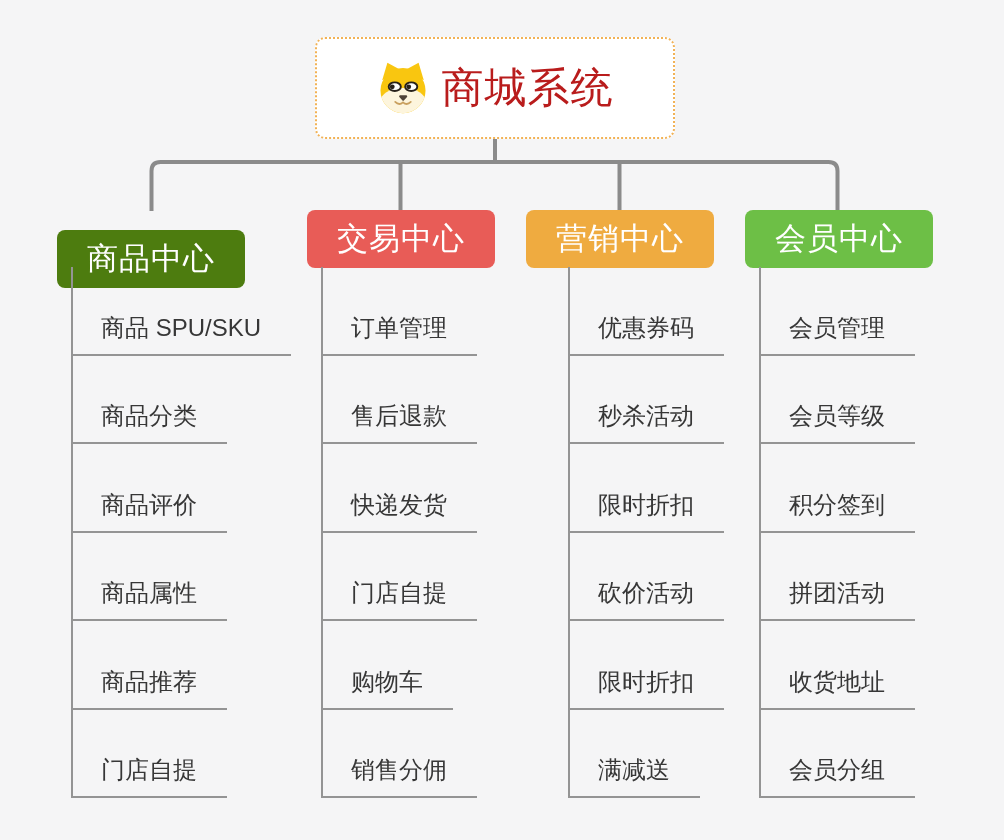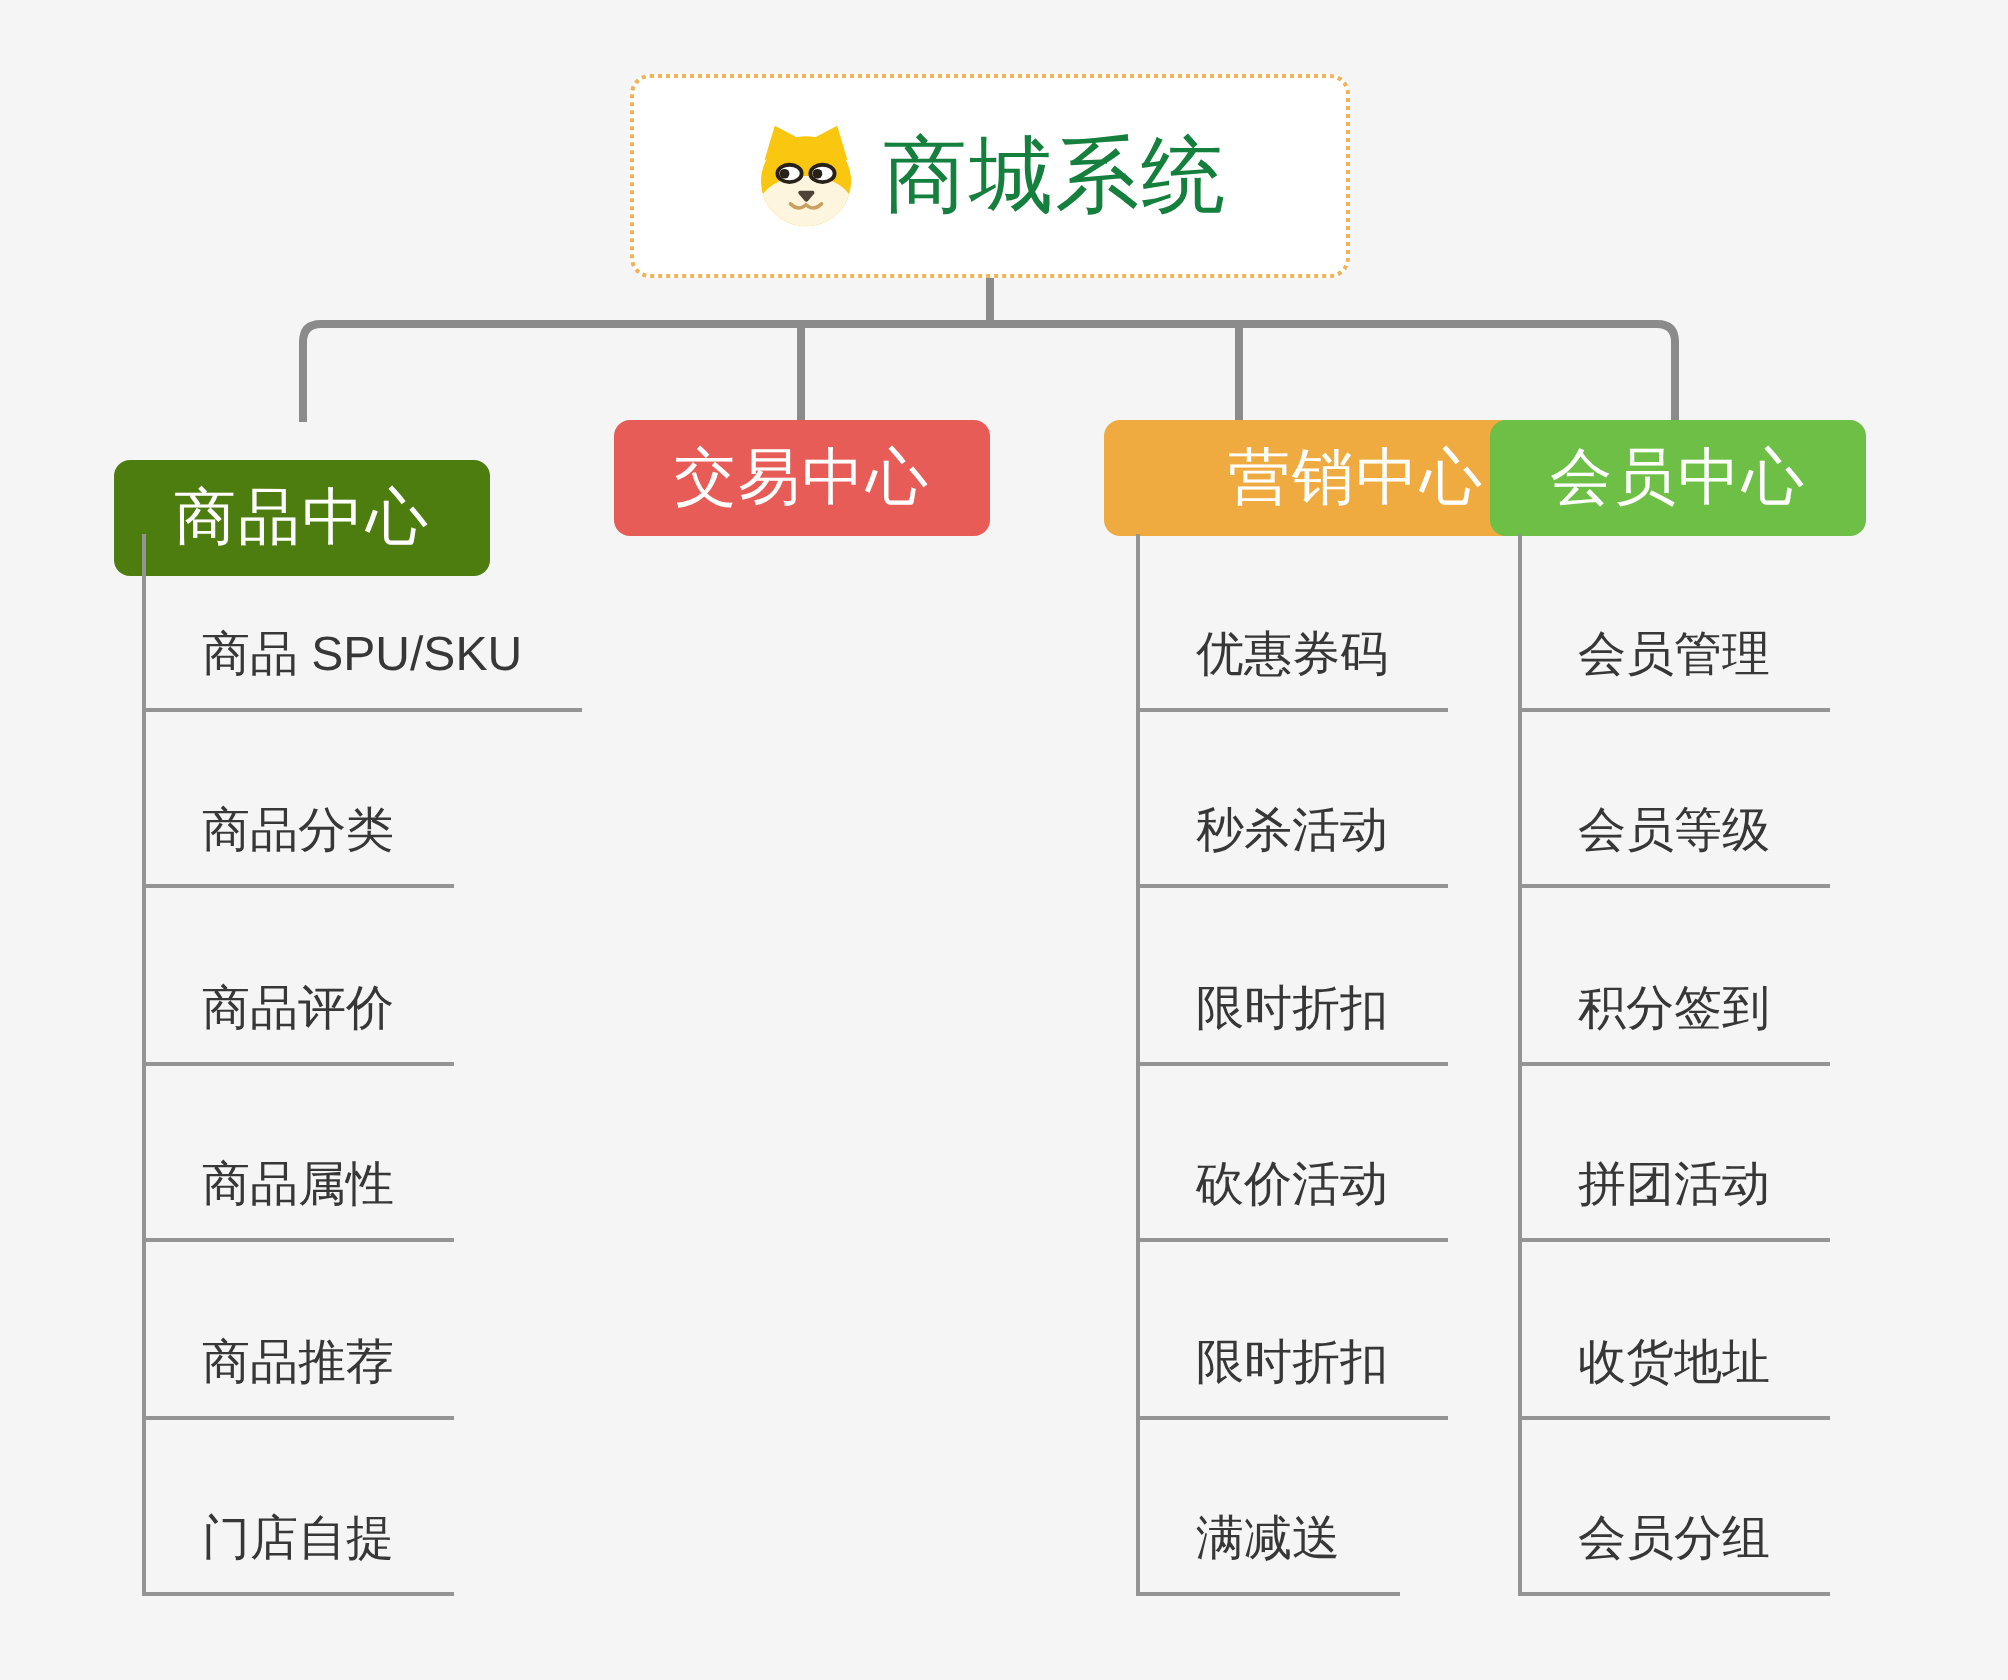--- a/index.html
+++ b/index.html
@@ -24,39 +24,39 @@
     width:360px;height:102px;
     background:#ffffff;
     border:2px dotted #f2b255;
     border-radius:10px;
     box-sizing:border-box;
     display:flex;align-items:center;justify-content:center;
     gap:13px;
   }
   .root-title{
     font-size:42px;
-    color:#15803d;
+    color:#b91c1c;
     letter-spacing:1px;
     white-space:nowrap;
   }
   .dog-icon{width:52px;height:54px;flex:0 0 auto;}
   
   .branch{
     position:absolute;top:210px;
     width:188px;height:58px;
     border-radius:8px;
     display:flex;align-items:center;justify-content:center;
     color:#ffffff;
     font-size:31px;
     letter-spacing:1px;
     white-space:nowrap;
   }
   .b0{left:57px;}
   .b1{left:307px;}
-  .b2{left:552px;padding-left:32px;}
+  .b2{left:526px;}
   .b3{left:745px;}
   
   .col{
     position:absolute;top:267px;height:531px;
     border-left:2px solid #949494;
     display:flex;flex-direction:column;
   }
   .c0{left:71px;}
   .c1{left:321px;}
   .c2{left:568px;}
@@ -130,20 +130,40 @@
         <div class="leaf">商品属性</div>
       </div>
     <div class="slot">
         <div class="leaf">商品推荐</div>
       </div>
     <div class="slot">
         <div class="leaf">门店自提</div>
       </div>
   </div>
 
+  <div class="col c1">
+    <div class="slot">
+        <div class="leaf">订单管理</div>
+      </div>
+    <div class="slot">
+        <div class="leaf">售后退款</div>
+      </div>
+    <div class="slot">
+        <div class="leaf">快递发货</div>
+      </div>
+    <div class="slot">
+        <div class="leaf">门店自提</div>
+      </div>
+    <div class="slot">
+        <div class="leaf">购物车</div>
+      </div>
+    <div class="slot">
+        <div class="leaf">销售分佣</div>
+      </div>
+  </div>
 
   <div class="col c2">
     <div class="slot">
         <div class="leaf">优惠券码</div>
       </div>
     <div class="slot">
         <div class="leaf">秒杀活动</div>
       </div>
     <div class="slot">
         <div class="leaf">限时折扣</div>

